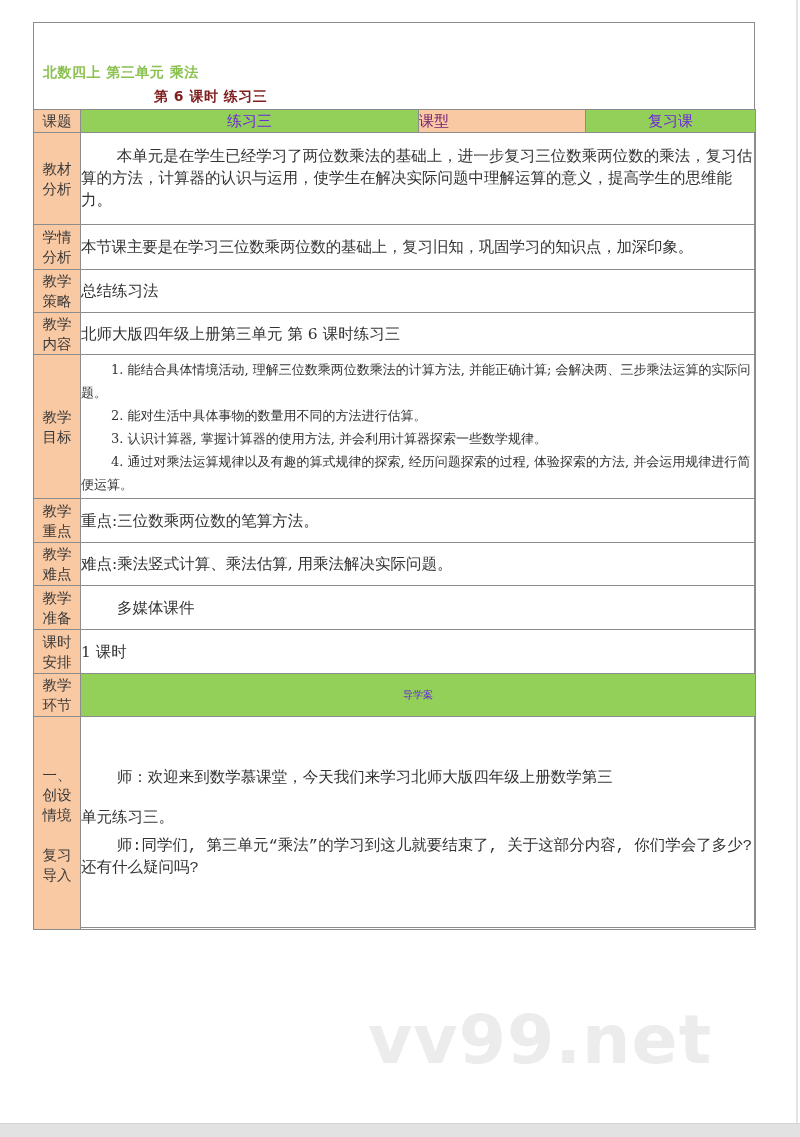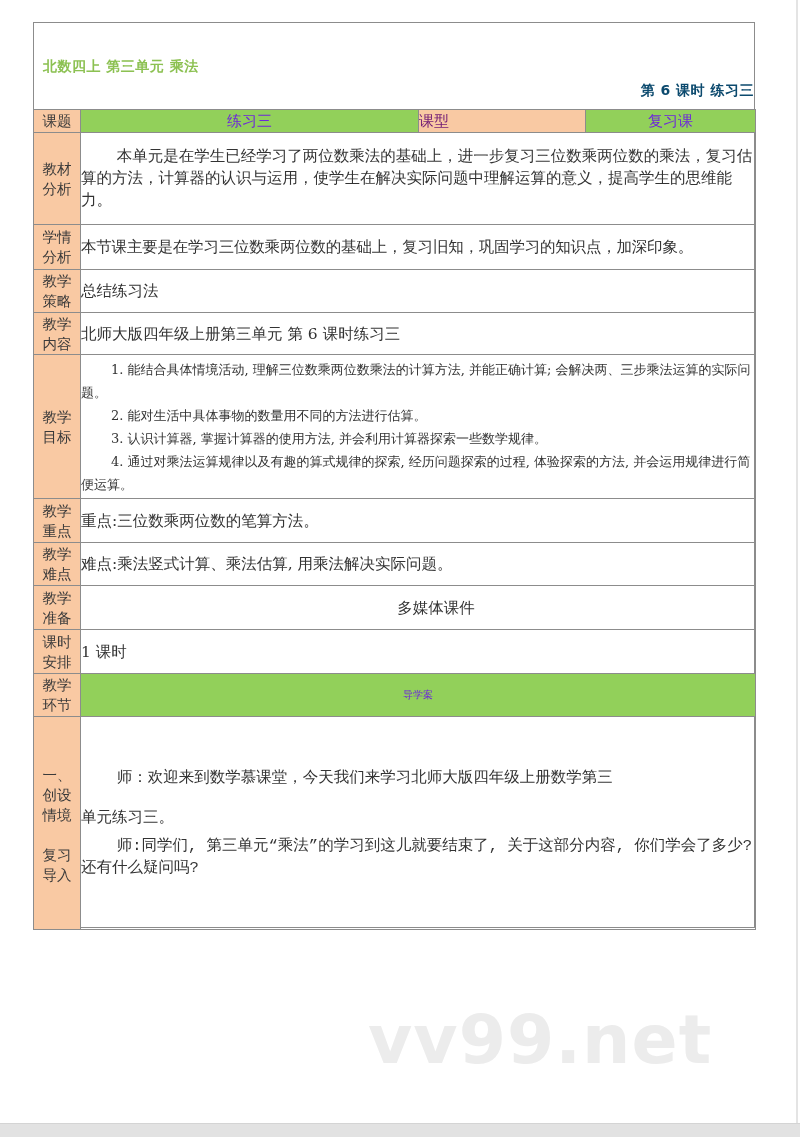--- a/index.html
+++ b/index.html
@@ -14,31 +14,31 @@
     }
     .bottom-strip {
       position: absolute; left: 0; top: 1123px; width: 800px; height: 14px;
       background: #e2e2e2; border-top: 1px solid #d4d4d4;
     }
     .sheet {
       position: absolute; left: 33px; top: 22px; width: 722px; height: 906px;
       border: 1px solid #8c8c8c; background: #fff;
     }
     .head {
-      position: absolute; left: 0; top: 10px; width: 720px; height: 86px;
+      position: absolute; left: 0; top: 16px; width: 720px; height: 86px;
     }
     .head .unit {
       position: absolute; left: 9px; top: 25px;
       font-family: "DejaVu Sans", "Liberation Sans", sans-serif;
       font-size: 14px; font-weight: bold; color: #8cc152; letter-spacing: 0.5px;
     }
     .head .lesson {
-      position: absolute; left: 0; width: 720px; top: 49px; text-align: right;
-      font-family: "DejaVu Sans", "Liberation Sans", sans-serif;
-      font-size: 14px; font-weight: bold; color: #0c4a6e; letter-spacing: 0.5px;
+      position: absolute; left: 0; width: 720px; top: 49px; text-align: left;
+      font-family: "DejaVu Sans", "Liberation Sans", sans-serif;
+      font-size: 14px; font-weight: bold; color: #7f1d1d; letter-spacing: 0.5px;
       padding-left: 120px;
     }
     table.plan {
       position: absolute; left: -1px; top: 86px; width: 722px;
       border-collapse: collapse; table-layout: fixed;
     }
     table.plan td {
       border: 1px solid #8c8c8c; vertical-align: middle; padding: 0;
     }
     td.label {
@@ -156,21 +156,21 @@
           <span class="para">难点</span>
         </td>
         <td class="content indent-s" colspan="3">难点:乘法竖式计算、乘法估算, 用乘法解决实际问题。</td>
       </tr>
 
       <tr style="height:44px">
         <td class="label">
           <span class="para">教学</span>
           <span class="para">准备</span>
         </td>
-        <td class="content" colspan="3" style="padding-left:36px;text-align:center;">多媒体课件</td>
+        <td class="content" colspan="3" style="padding-left:36px;">多媒体课件</td>
       </tr>
 
       <tr style="height:44px">
         <td class="label">
           <span class="para">课时</span>
           <span class="para">安排</span>
         </td>
         <td class="content indent-s" colspan="3">1 课时</td>
       </tr>
 

